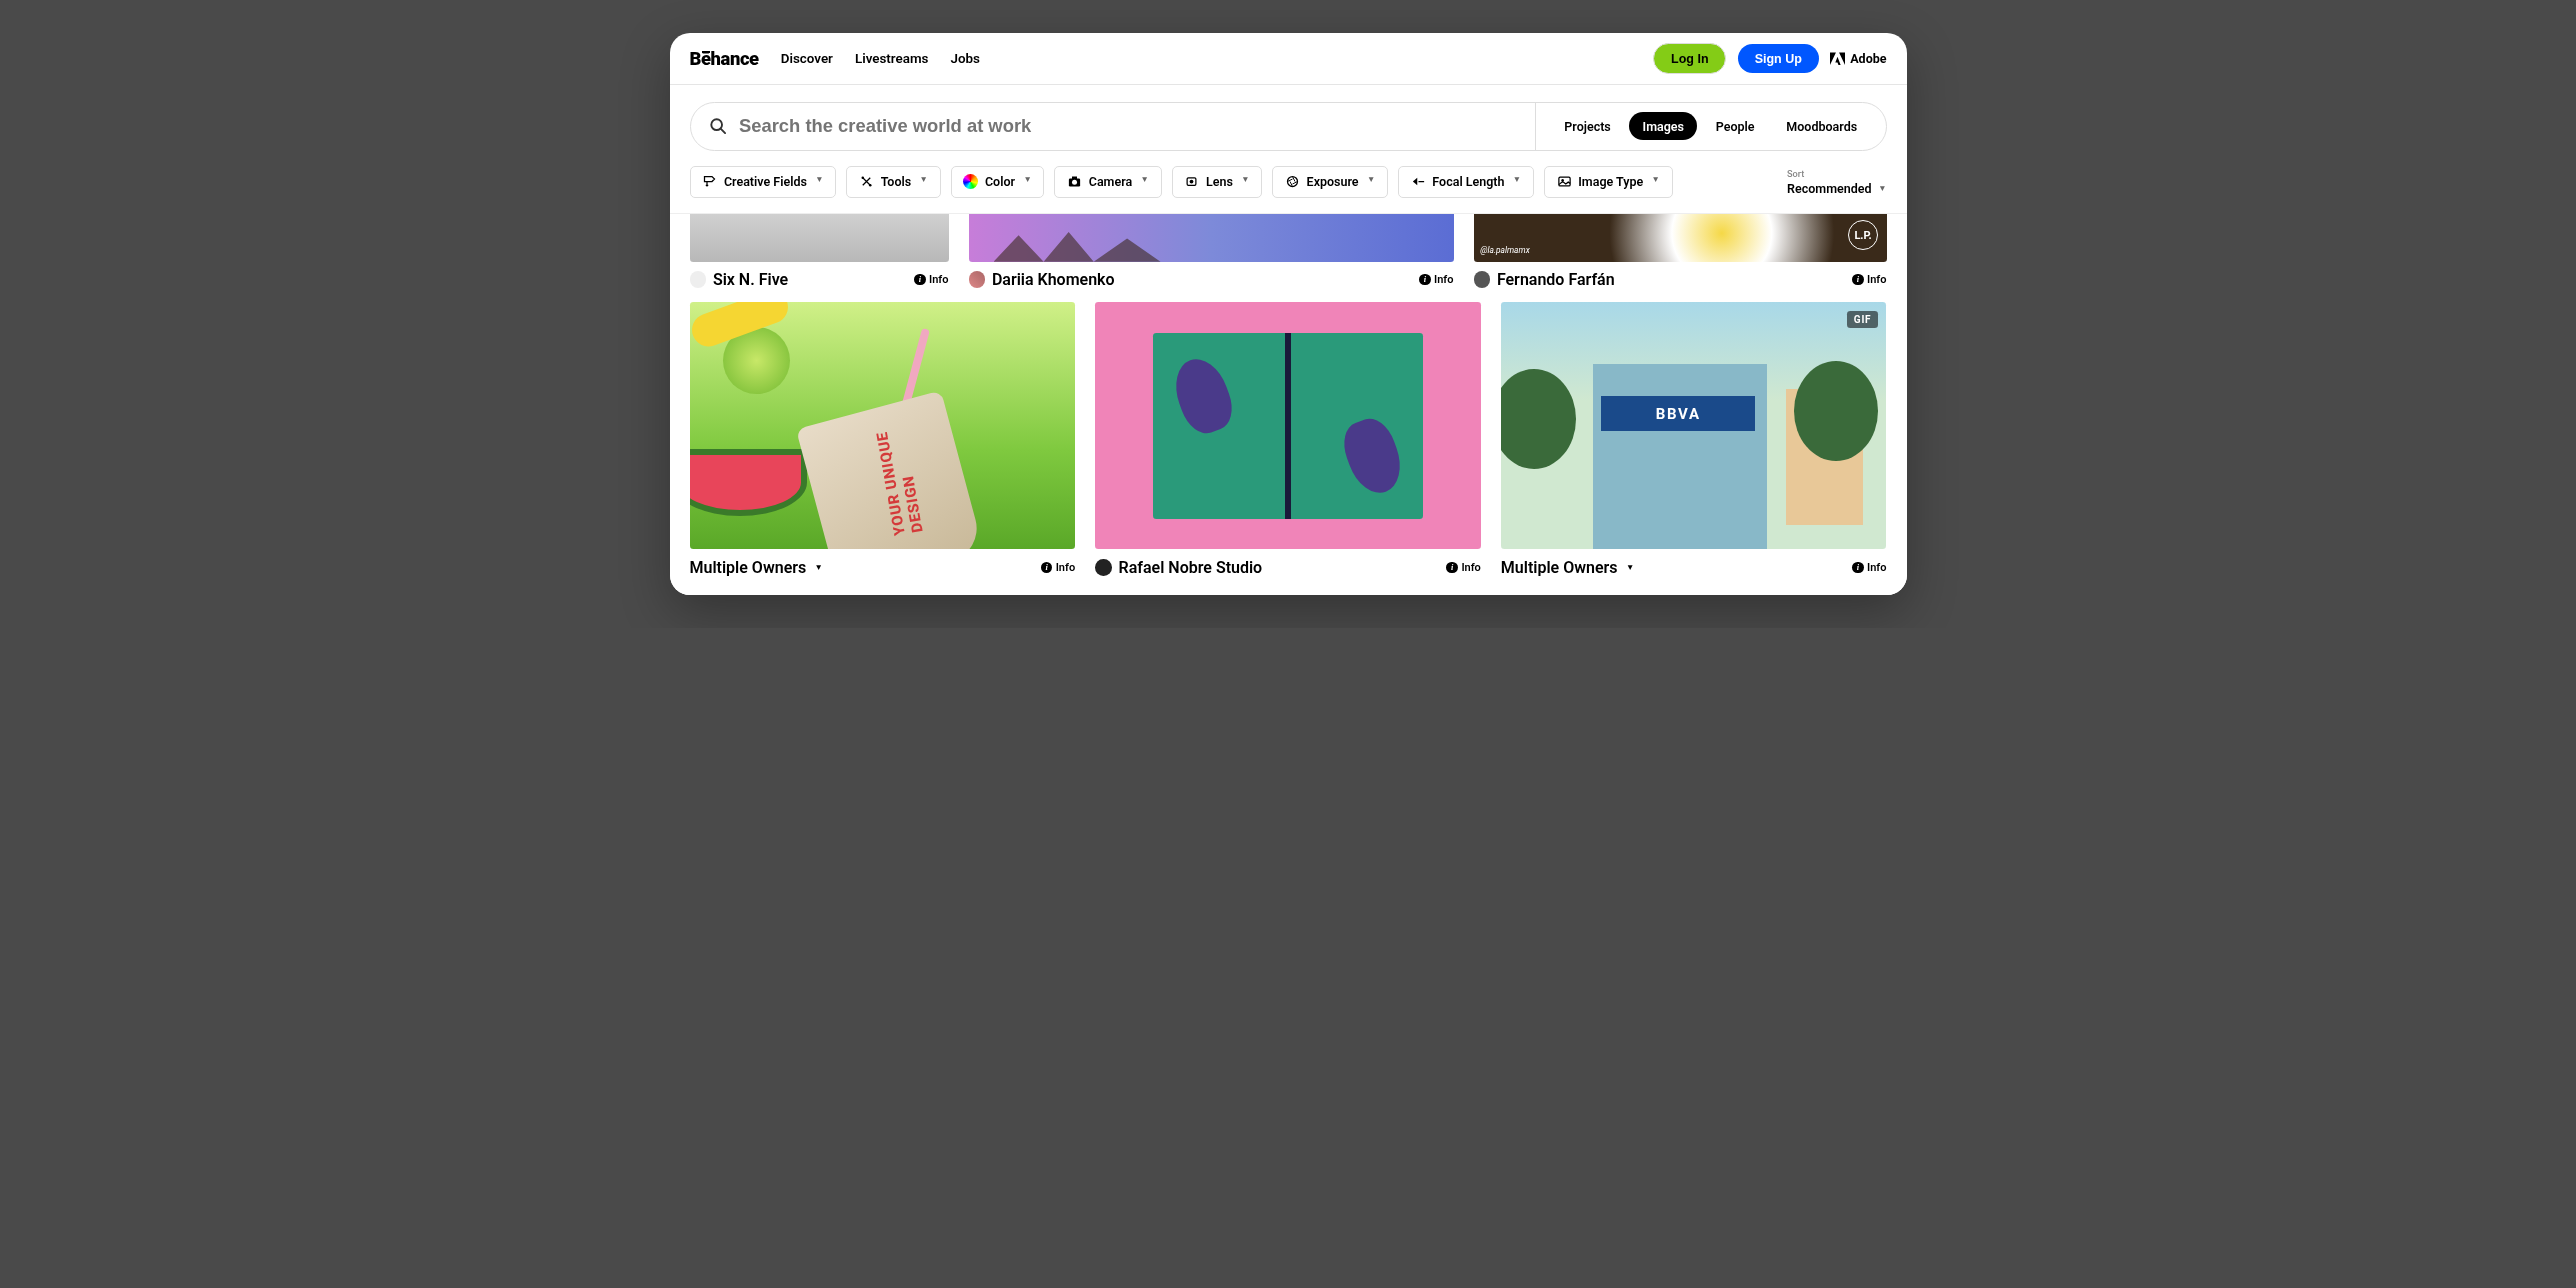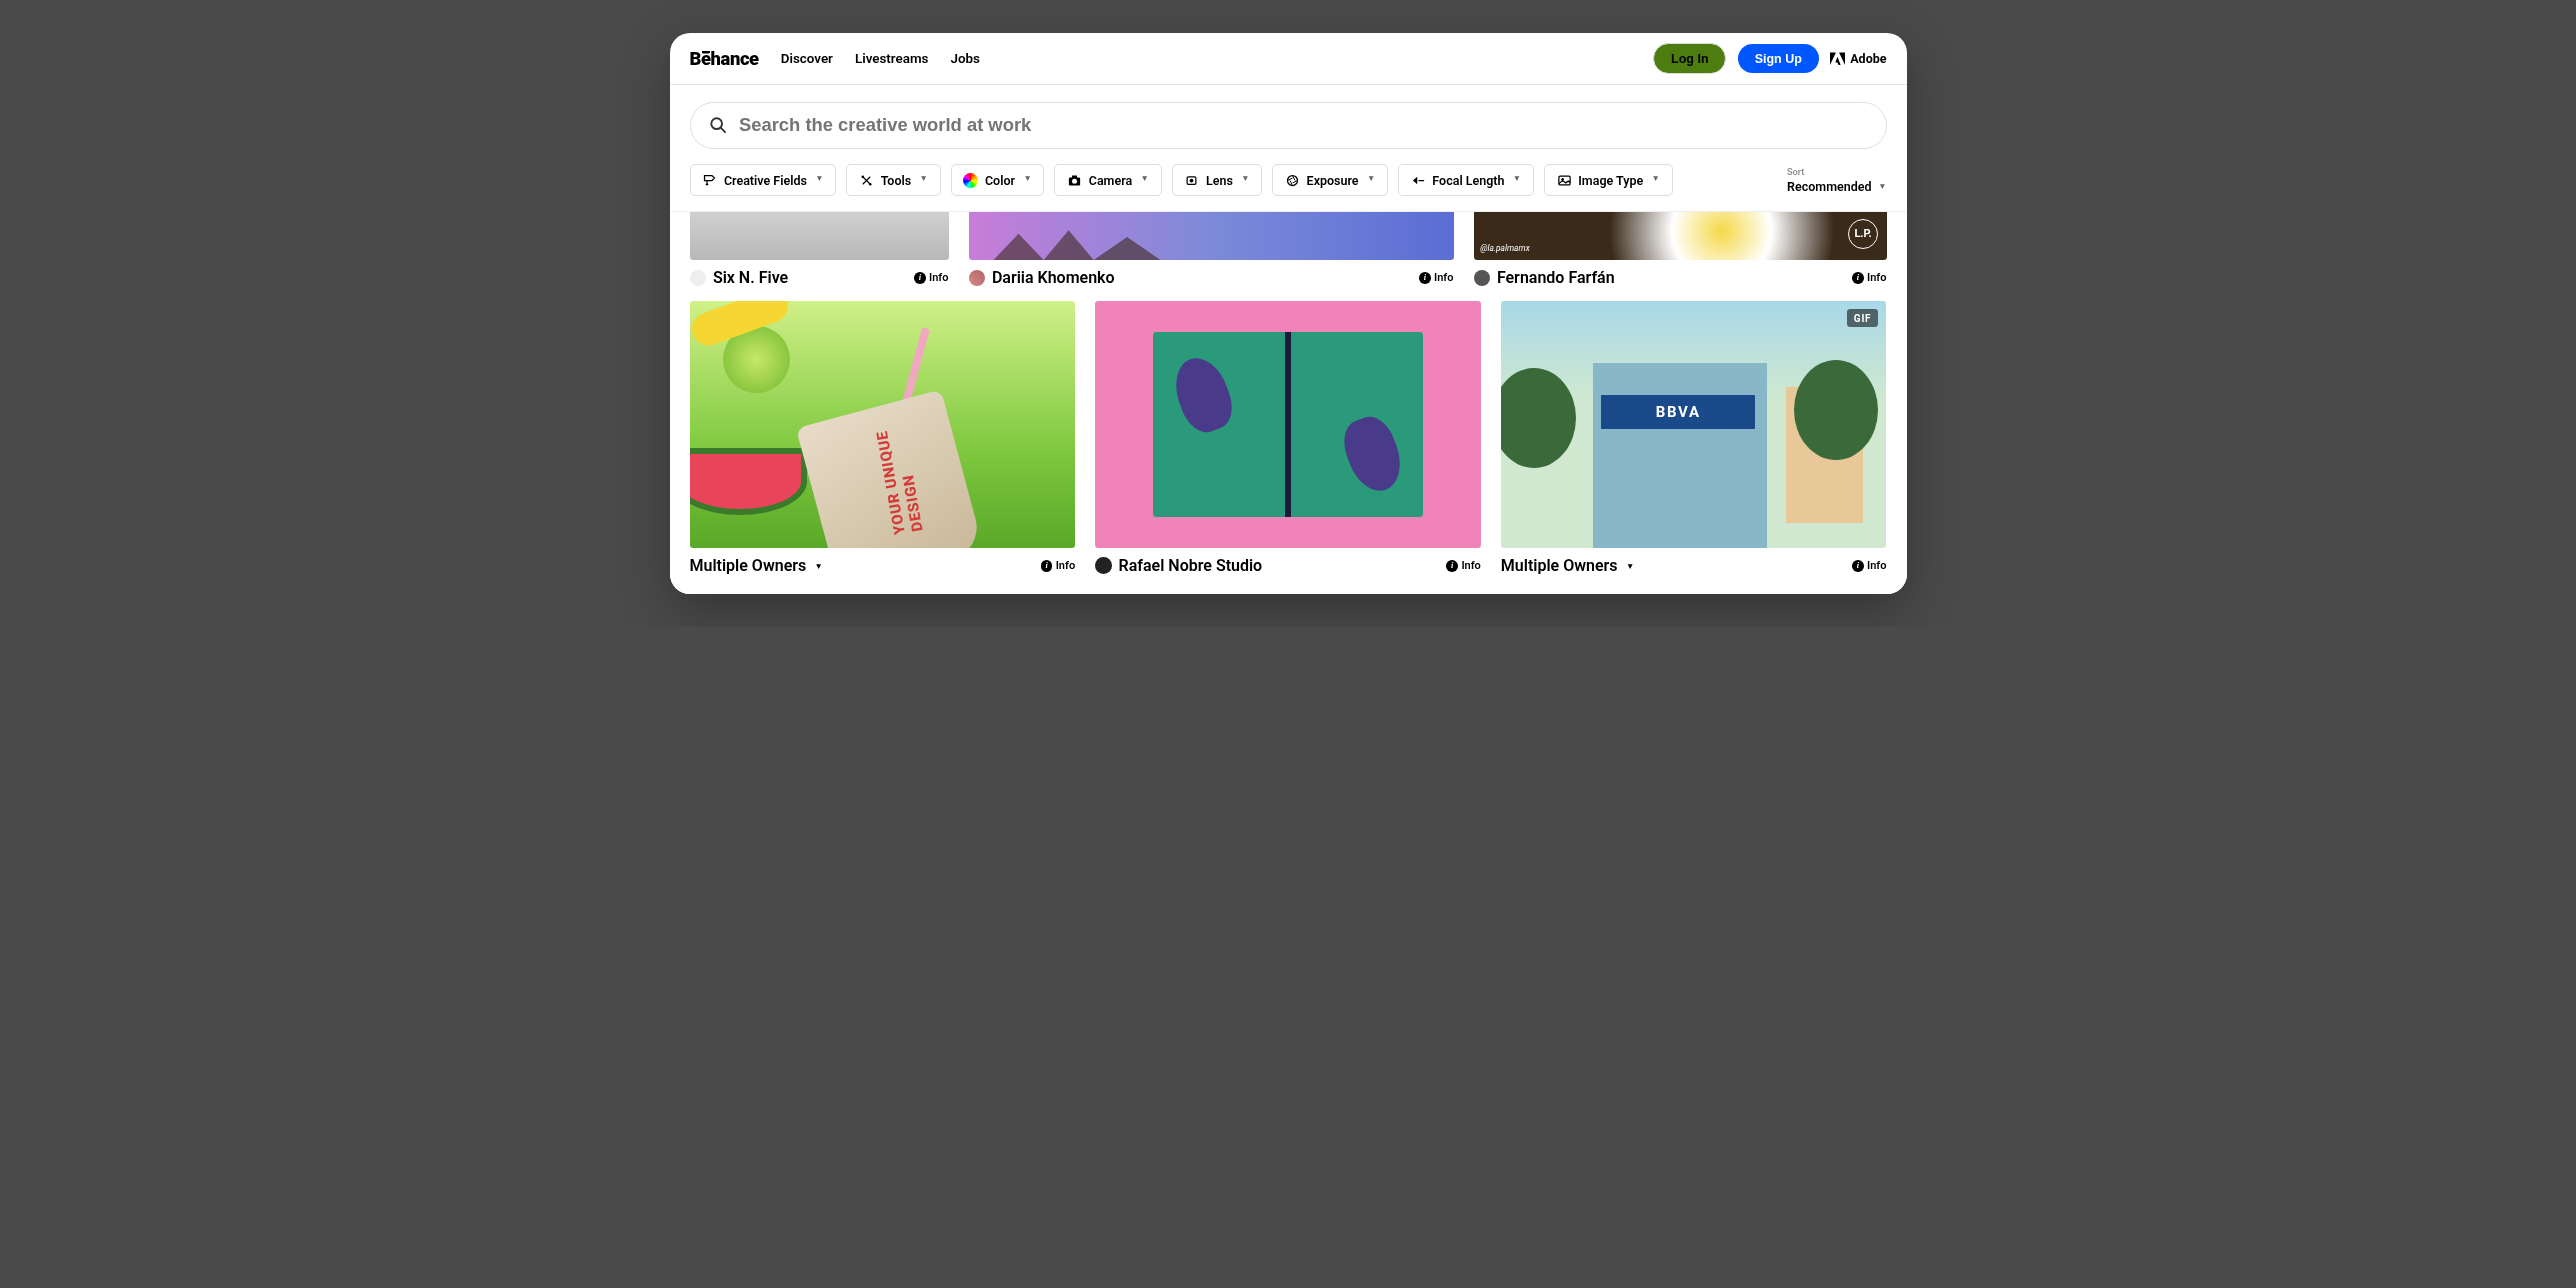--- a/index.html
+++ b/index.html
@@ -54,21 +54,21 @@
     .btn {
       border-radius: 16.7px;
       padding: 7.5px 16.7px;
       font-weight: 600;
       font-size: 12.5px;
       cursor: pointer;
       display: inline-flex;
       align-items: center;
     }
     .btn-login {
-      background: #4d7c0f;
+      background: #84cc16;
       border: 0.8px solid #ddd;
     }
     .btn-signup {
       background: #0057ff;
       color: #fff;
       border: none;
     }
     .adobe {
       display: flex;
       align-items: center;
@@ -314,20 +314,26 @@
 
   <div class="search-row">
     <div class="search-wrap">
       <div class="search-left">
         <svg class="search-icon" width="18.4" height="18.4" viewBox="0 0 24 24">
             <circle cx="10" cy="10" r="7" stroke="#333" stroke-width="2.5" fill="none"></circle>
             <line x1="15.5" y1="15.5" x2="21" y2="21" stroke="#333" stroke-width="2.5" stroke-linecap="round"></line>
           </svg>
         <input class="search-input" placeholder="Search the creative world at work" style="">
       </div>
+      <div class="search-tabs">
+        <div class="search-tab">Projects</div>
+        <div class="search-tab active">Images</div>
+        <div class="search-tab">People</div>
+        <div class="search-tab">Moodboards</div>
+      </div>
     </div>
   </div>
 
   <div class="filters-row">
     <div class="filter-chip">
       <svg viewBox="0 0 24 24">
           <path d="M4 4 L16 4 L20 8 L16 12 L4 12 Z M8 12 L8 20 M6 18 L10 18" stroke="#000" stroke-width="2" fill="none"></path>
         </svg>
       <span>Creative Fields</span>
       <span class="caret">▼</span>

